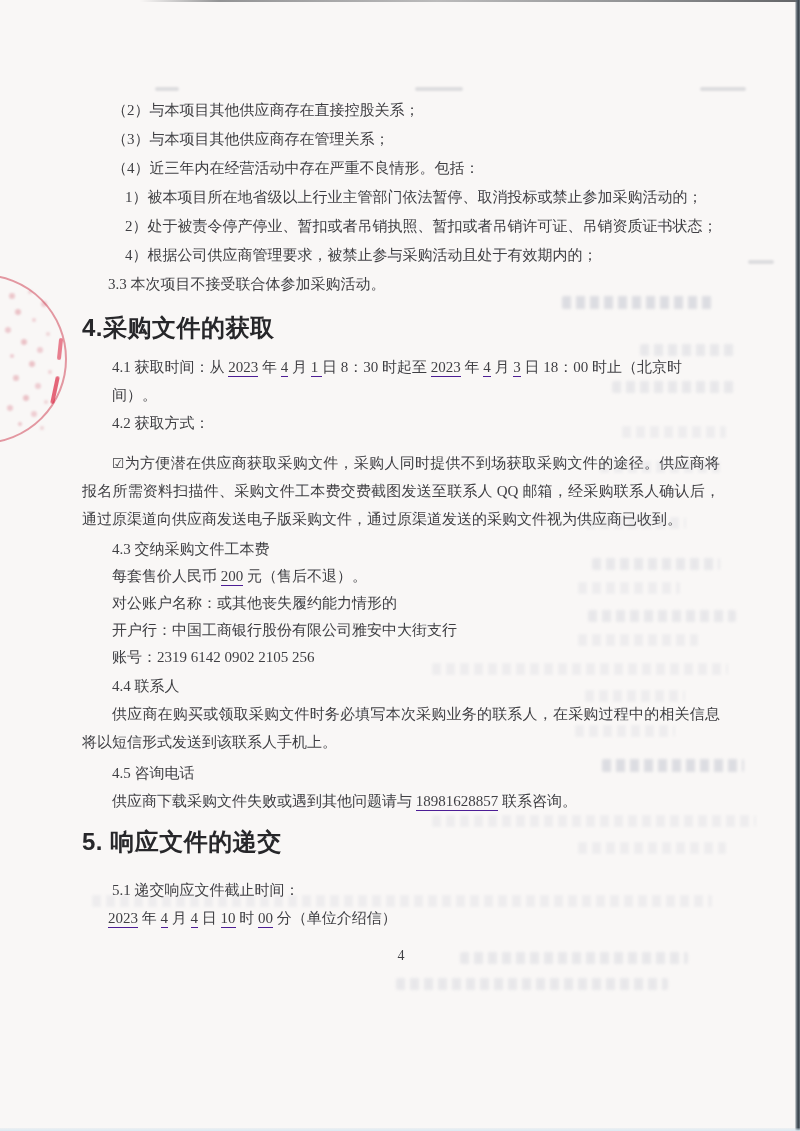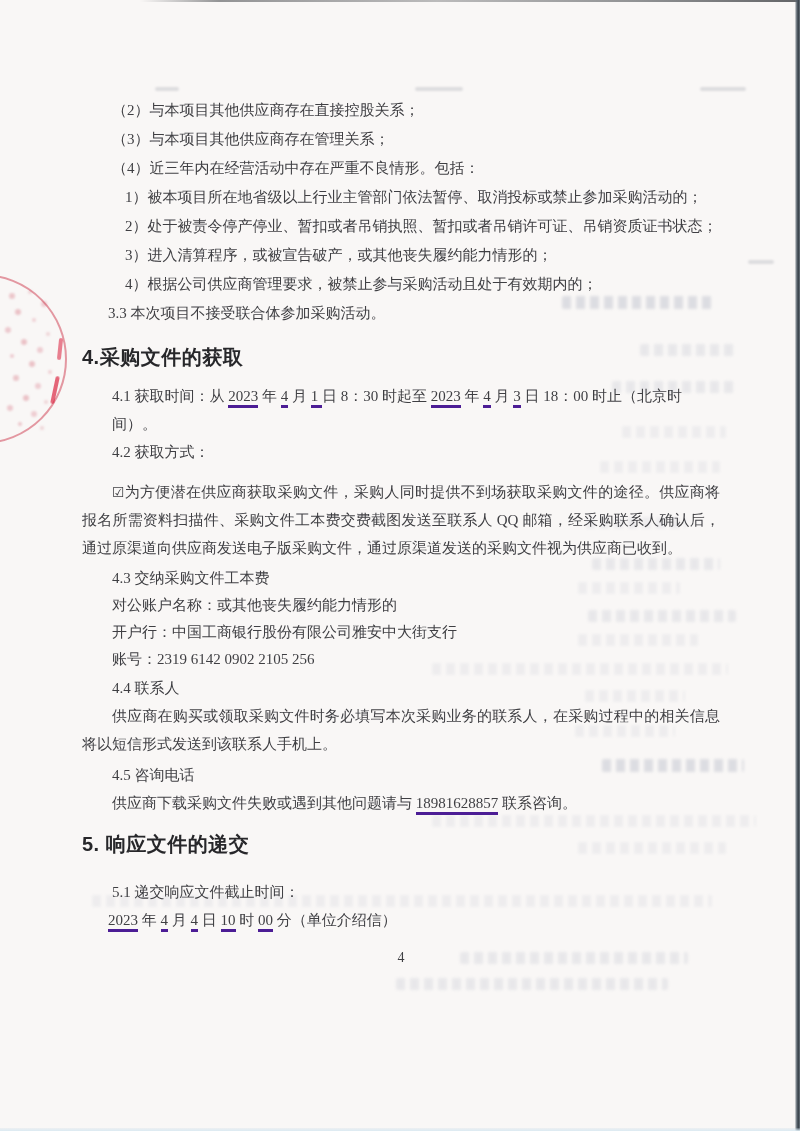--- a/index.html
+++ b/index.html
@@ -46,34 +46,34 @@
       16px 134px 0 0 rgba(205,75,95,.28), 38px 138px 0 0 rgba(205,75,95,.2);}
 
   
   .content{position:absolute;left:82px;top:0;width:638px;font-size:15px;}
   .ln{min-height:1em;}
   .ind-a{padding-left:30px;}
   .ind-b{padding-left:43px;}
   .ind-c{padding-left:26px;}
   .ind2{padding-left:30px;}
   #g3{margin-top:96px;line-height:29px;}
-  h2.h{font-family:"Liberation Sans","DejaVu Sans",sans-serif;font-size:20px;font-weight:700;
+  h2.h{font-family:"Liberation Sans","DejaVu Sans",sans-serif;font-size:24px;font-weight:700;
     color:#27272a;margin:0;letter-spacing:.5px;}
   #h4{margin-top:14px;line-height:30px;}
   #g41{margin-top:10px;line-height:28px;}
   p.para{margin:0;text-indent:30px;text-align:justify;}
   #pA{margin-top:1px;line-height:28px;}
   #pB{margin-top:12px;line-height:28px;}
   #g43{margin-top:3px;line-height:27px;}
   #g44{margin-top:1px;line-height:28px;}
   #g45{margin-top:3px;line-height:28px;}
   #h5{margin-top:12px;line-height:30px;}
   #g51{margin-top:19px;line-height:28px;}
   .pageno{margin-top:10px;line-height:28px;text-align:center;font-size:14px;}
-  .u{border-bottom:3px solid #4c1d95;padding-bottom:1px;}
+  .u{border-bottom:1px solid #4c1d95;padding-bottom:1px;}
   .cb{font-family:"DejaVu Sans",sans-serif;font-size:14px;}
 </style>
 </head>
 <body>
 
 <div class="page">
 
   <div class="edge-top"></div>
   <div class="edge-right"></div>
   <div class="edge-bottom"></div>
@@ -112,36 +112,36 @@
   </div>
 
   <main class="content">
 
     <div id="g3">
       <div class="ln ind-a">（2）与本项目其他供应商存在直接控股关系；</div>
       <div class="ln ind-a">（3）与本项目其他供应商存在管理关系；</div>
       <div class="ln ind-a">（4）近三年内在经营活动中存在严重不良情形。包括：</div>
       <div class="ln ind-b">1）被本项目所在地省级以上行业主管部门依法暂停、取消投标或禁止参加采购活动的；</div>
       <div class="ln ind-b">2）处于被责令停产停业、暂扣或者吊销执照、暂扣或者吊销许可证、吊销资质证书状态；</div>
-      <div class="ln ind-b">3）进入清算程序，或被宣告破产，或其他丧失履约能力情形的；</div>
       <div class="ln ind-b">4）根据公司供应商管理要求，被禁止参与采购活动且处于有效期内的；</div>
       <div class="ln ind-c">3.3 本次项目不接受联合体参加采购活动。</div>
     </div>
 
     <h2 class="h" id="h4">4.采购文件的获取</h2>
 
     <div id="g41">
       <div class="ln ind2"><span>4.1 获取时间：从 </span><span class="u">2023</span><span> 年 </span><span class="u">4</span><span> 月 </span><span class="u"> 1 </span><span> 日 8：30 时起至 </span><span class="u">2023</span><span> 年 </span><span class="u">4</span><span> 月 </span><span class="u">3</span><span> 日 18：00 时止（北京时间）。</span></div>
       <div class="ln ind2">4.2 获取方式：</div>
     </div>
 
     <p class="para" id="pB"><span class="cb">☑</span><span>为方便潜在供应商获取采购文件，采购人同时提供不到场获取采购文件的途径。供应商将报名所需资料扫描件、采购文件工本费交费截图发送至联系人 QQ 邮箱，经采购联系人确认后，通过原渠道向供应商发送电子版采购文件，通过原渠道发送的采购文件视为供应商已收到。</span></p>
 
     <div id="g43">
       <div class="ln ind2">4.3 交纳采购文件工本费</div>
+      <div class="ln ind2"><span>每套售价人民币 </span><span class="u">200</span><span> 元（售后不退）。</span></div>
       <div class="ln ind2">对公账户名称：或其他丧失履约能力情形的</div>
       <div class="ln ind2">开户行：中国工商银行股份有限公司雅安中大街支行</div>
       <div class="ln ind2">账号：2319 6142 0902 2105 256</div>
     </div>
 
     <div id="g44">
       <div class="ln ind2">4.4 联系人</div>
       <p class="para">供应商在购买或领取采购文件时务必填写本次采购业务的联系人，在采购过程中的相关信息将以短信形式发送到该联系人手机上。</p>
     </div>
 

